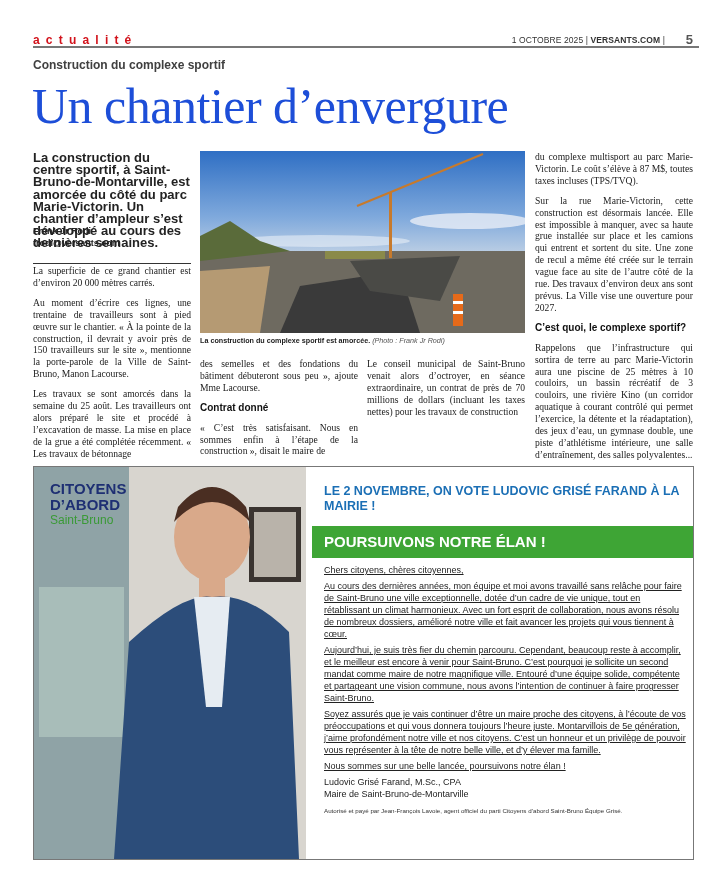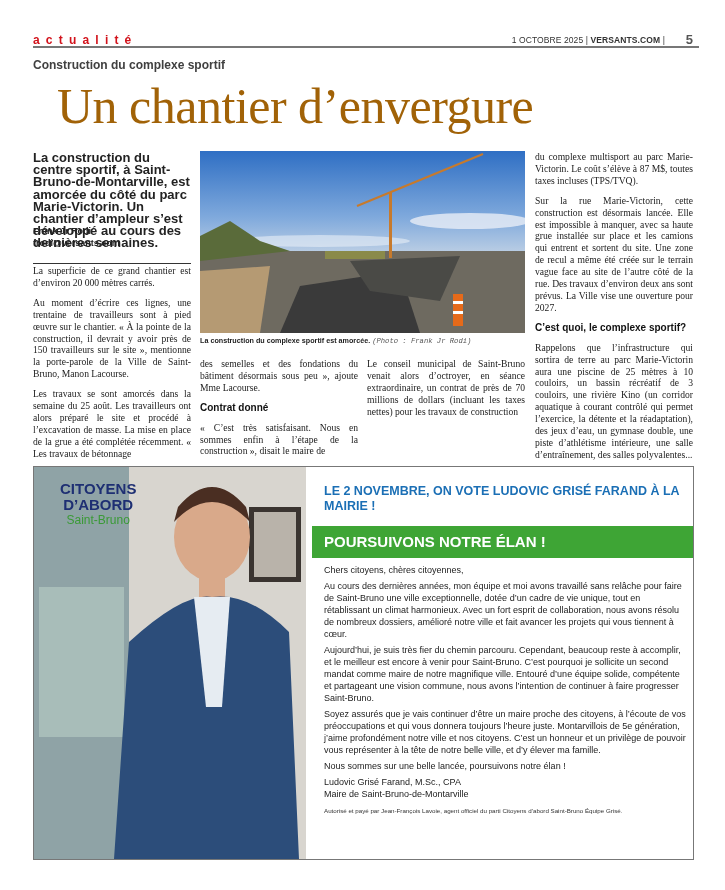--- a/index.html
+++ b/index.html
@@ -4,44 +4,44 @@
 <style>
   html,body{margin:0;padding:0;background:#fff;}
   body{width:725px;height:890px;position:relative;overflow:hidden;font-family:"Liberation Serif",serif;color:#1a1a1a;}
   .abs{position:absolute;}
   .section-label{left:33px;top:33px;font-family:"Liberation Sans",sans-serif;font-weight:bold;color:#d2121b;font-size:12px;letter-spacing:6.2px;}
   .topmeta{right:60px;top:35px;font-family:"Liberation Sans",sans-serif;font-size:8.5px;color:#333;letter-spacing:0.1px;}
   .topmeta b{font-weight:bold;}
   .pagenum{right:32px;top:32px;font-family:"Liberation Sans",sans-serif;font-weight:bold;font-size:13px;color:#555;}
   .toprule{left:33px;top:46px;width:666px;height:2px;background:#777;}
   .kicker{left:33px;top:58px;font-family:"Liberation Sans",sans-serif;font-weight:bold;font-size:12px;color:#404040;}
-  .headline{left:32px;top:78px;font-family:"Liberation Serif",serif;font-size:50px;line-height:56px;color:#a16207;letter-spacing:-0.5px;margin-left:25px;}
+  .headline{left:32px;top:78px;font-family:"Liberation Serif",serif;font-size:50px;line-height:56px;color:#1d4ed8;letter-spacing:-0.5px;}
   .lede{left:33px;top:152px;width:158px;font-family:"Liberation Sans",sans-serif;font-weight:bold;font-size:13px;line-height:12.2px;color:#222;}
   .byline{left:33px;top:226px;width:158px;font-family:"Liberation Sans",sans-serif;font-weight:bold;font-size:9px;line-height:11.5px;color:#222;border-bottom:1px solid #333;padding-bottom:14px;}
   .col{font-size:9.6px;line-height:11.9px;text-align:justify;color:#222;}
   .col p{margin:0 0 8px 0;}
   .subhead{font-family:"Liberation Sans",sans-serif;font-weight:bold;font-size:10px;color:#111;margin:0;}
   .col1{left:33px;top:265px;width:158px;}
   .col2{left:200px;top:358px;width:158px;}
   .col3{left:367px;top:358px;width:158px;}
   .col4{left:535px;top:151px;width:158px;}
   .photo{left:200px;top:151px;width:325px;height:182px;overflow:hidden;}
   .caption{left:200px;top:336px;font-family:"Liberation Sans",sans-serif;font-size:7.2px;font-weight:bold;color:#222;}
-  .caption i{font-weight:normal;color:#555;font-family:Liberation Mono, monospace;}
+  .caption i{font-weight:normal;color:#555;}
   .ad{left:33px;top:466px;width:659px;height:392px;border:1px solid #777;}
   .adphoto{left:0;top:0;width:272px;height:392px;overflow:hidden;background:#d9d6d0;}
-  .logo{left:16px;top:14px;font-family:"Liberation Sans",sans-serif;text-align:center;margin-left:10px;}
+  .logo{left:16px;top:14px;font-family:"Liberation Sans",sans-serif;}
   .logo .l1,.logo .l2{font-weight:bold;font-size:15px;color:#1e2f73;line-height:16px;}
   .logo .l3{font-size:12px;color:#3a9a36;line-height:14px;}
   .adtext{left:278px;top:0;width:381px;height:392px;}
   .adtitle{left:12px;top:17px;width:360px;font-family:"Liberation Sans",sans-serif;font-weight:bold;color:#1b6fb5;font-size:12.5px;line-height:15px;}
   .greenbar{left:0;top:59px;width:381px;height:32px;background:#3ea535;}
   .greenbar span{position:absolute;left:12px;top:7px;font-family:"Liberation Sans",sans-serif;font-weight:bold;color:#fff;font-size:15px;}
   .letter{left:12px;top:97px;width:362px;font-family:"Liberation Sans",sans-serif;font-size:9px;line-height:12px;color:#222;}
-  .letter p{margin:0 0 4px 0;}
+  .letter p{margin:0 0 4px 0;text-decoration:underline;}
   .legal{left:12px;top:340px;font-family:"Liberation Sans",sans-serif;font-size:6.2px;color:#333;}
   .footer{left:22px;top:361px;font-family:"Liberation Sans",sans-serif;font-weight:bold;font-size:9.5px;color:#222;display:flex;align-items:center;gap:6px;}
   .www{width:20px;height:20px;border:1.5px solid #444;border-radius:50%;font-size:5px;display:flex;align-items:center;justify-content:center;font-weight:bold;}
   .fb{width:17px;height:19px;background:#3b5998;border-radius:3px;color:#fff;font-size:14px;display:flex;align-items:flex-end;justify-content:center;font-family:"Liberation Sans",sans-serif;}
   .sep{color:#999;font-weight:normal;margin:0 10px;}
 </style>
 </head>
 <body>
 
 <div class="abs section-label">actualité</div>
@@ -93,21 +93,21 @@
     <rect x="253" y="150" width="10" height="3" fill="#fff"></rect>
     <rect x="253" y="160" width="10" height="3" fill="#fff"></rect>
   </svg>
 </div>
 <div class="abs caption">
   <span>La construction du complexe sportif est amorcée.</span>
   <i>(Photo : Frank Jr Rodi)</i>
 </div>
 
 <div class="abs col col2">
-  <p>des semelles et des fondations du bâtiment désormais sous peu », ajoute Mme Lacourse.</p>
+  <p>des semelles et des fondations du bâtiment débuteront sous peu », ajoute Mme Lacourse.</p>
   <p class="subhead">Contrat donné</p>
   <p>« C’est très satisfaisant. Nous en sommes enfin à l’étape de la construction », disait le maire de</p>
 </div>
 
 <div class="abs col col3">
   <p>Le conseil municipal de Saint-Bruno venait alors d’octroyer, en séance extraordinaire, un contrat de près de 70 millions de dollars (incluant les taxes nettes) pour les travaux de construction</p>
 </div>
 
 <div class="abs col col4">
   <p>du complexe multisport au parc Marie-Victorin. Le coût s’élève à 87 M$, toutes taxes incluses (TPS/TVQ).</p>

